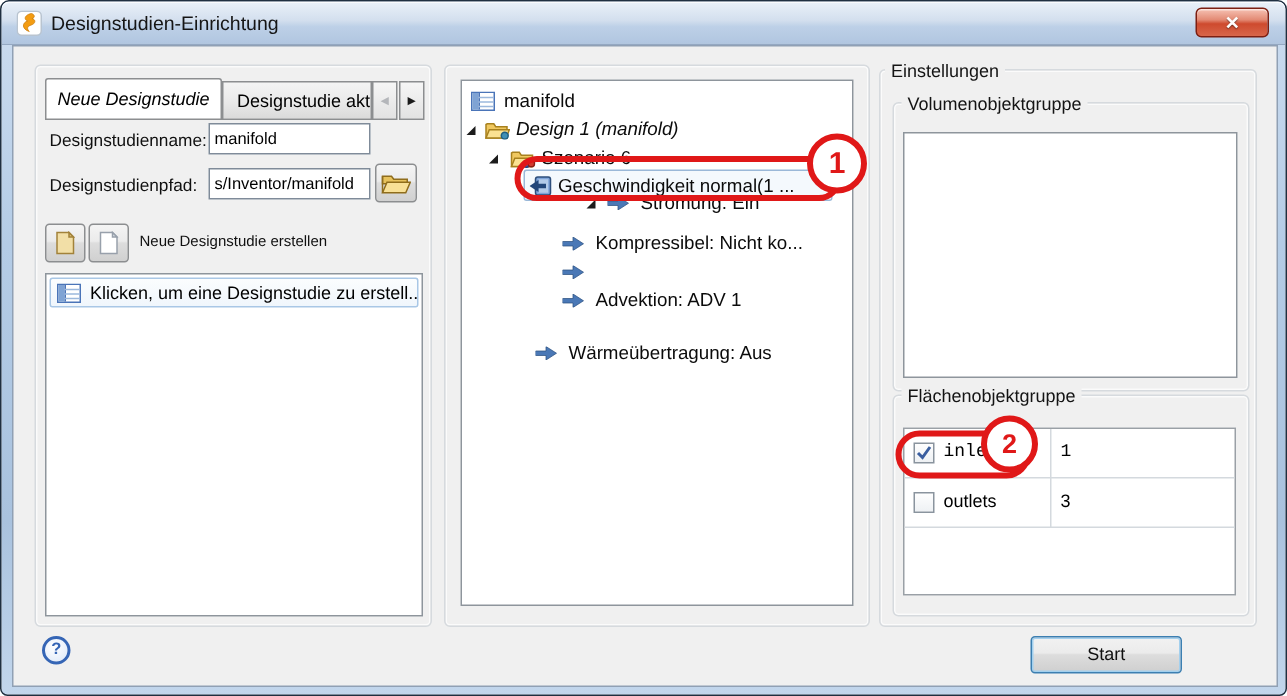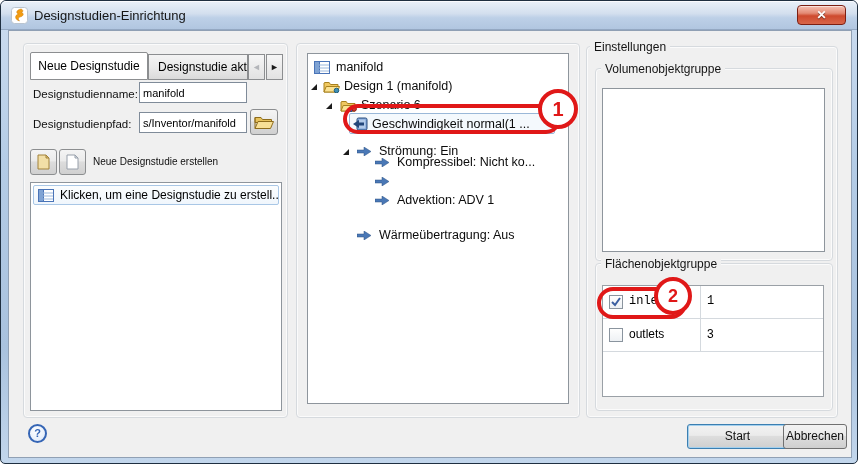--- a/index.html
+++ b/index.html
@@ -17,21 +17,21 @@
     border:1px solid #7c1f12; color:#fff; font-weight:bold; font-size:12px; text-align:center; line-height:18px;
     background:linear-gradient(180deg,#f6c2b4,#e38a74 40%,#ce4a2e 55%,#d8664a);
     box-shadow:inset 0 1px 0 rgba(255,255,255,.55); text-shadow:0 1px 1px rgba(0,0,0,.5); cursor:default; }
   .client { position:absolute; left:7px; top:29px; width:844px; height:428px; background:#f0f0f0; border:1px solid #90a0b4; }
 
   .groupbox { position:absolute; border:1px solid #d6dade; border-radius:4px; box-shadow:inset 0 0 0 1px rgba(255,255,255,.7); }
   .gb-label { position:absolute; background:#f0f0f0; padding:0 4px; font-size:12px; color:#141414; z-index:2; white-space:nowrap; }
   .whitebox { position:absolute; background:#fff; border:1px solid #8e959c; }
 
   .tab { position:absolute; font-size:12px; text-align:center; white-space:nowrap; overflow:hidden; }
-  .tab-active { background:#fff; border:1px solid #8c8e90; border-radius:2px 2px 0 0; line-height:26px; z-index:2; }
+  .tab-active { background:#fff; border:1px solid #8c8e90; border-radius:2px 2px 0 0; line-height:26px; z-index:2;font-style:italic; }
   .tab-inactive { background:linear-gradient(180deg,#f4f4f4,#e9e9e9 55%,#dadada); border:1px solid #8c8e90; line-height:24px; text-align:left; padding-left:9px; }
   .spin { position:absolute; width:17px; height:26px; border:1px solid #8c8e90; text-align:center; line-height:24px; font-size:9px;
     background:linear-gradient(180deg,#f6f6f6,#e2e2e2); }
 
   .lbl { position:absolute; font-size:11.5px; color:#101010; white-space:nowrap; }
   .textbox { position:absolute; border:1px solid #7f8b99; background:#fff; font:11px "Liberation Sans",sans-serif; padding:0 0 0 3px; }
   .iconbtn { position:absolute; border:1px solid #8c8e90; border-radius:3px;
     background:linear-gradient(180deg,#f4f4f4,#ebebeb 45%,#dddddd 50%,#d0d0d0); display:flex; align-items:center; justify-content:center; }
 
   .list-item { position:absolute; left:2px; top:2px; right:2px; height:20px; border:1px solid #a9c7e6; border-radius:2px;
@@ -156,21 +156,21 @@
 
     <div class="trow" style="top:23px;">
       <svg class="exp" style="left:2px; top:6px;" width="8" height="8" viewBox="0 0 8 8">
           <polygon points="7,1 7,7 1,7" fill="#1c1c1c"></polygon>
         </svg>
       <svg class="ic" style="left:15px; top:3px;" width="17" height="13" viewBox="0 0 17 13">
         <path d="M1 3 L1 12 L15 12 L15 4.5 L7.5 4.5 L6.2 2.5 L1.8 2.5 Z" fill="#f0c860" stroke="#a8811e"></path>
         <path d="M1 12 L3.2 6.5 L16.5 6.5 L14.5 12 Z" fill="#fbe292" stroke="#a8811e"></path>
         <circle cx="13.5" cy="10.5" r="2.3" fill="#3f8fb5" stroke="#1f5f80"></circle>
       </svg>
-      <span class="tlabel" style="left:36px;">Design 1 (manifold)</span>
+      <span class="tlabel" style="left:36px;font-style:italic;">Design 1 (manifold)</span>
     </div>
 
     <div class="trow" style="top:42px;">
       <svg class="exp" style="left:17px; top:6px;" width="8" height="8" viewBox="0 0 8 8">
           <polygon points="7,1 7,7 1,7" fill="#1c1c1c"></polygon>
         </svg>
       <svg class="ic" style="left:32px; top:3px;" width="17" height="13" viewBox="0 0 17 13">
         <path d="M1 3 L1 12 L15 12 L15 4.5 L7.5 4.5 L6.2 2.5 L1.8 2.5 Z" fill="#f0c860" stroke="#a8811e"></path>
         <path d="M1 12 L3.2 6.5 L16.5 6.5 L14.5 12 Z" fill="#fbe292" stroke="#a8811e"></path>
         <circle cx="11" cy="10.5" r="2" fill="#3e62c4" stroke="#23407f"></circle>
@@ -182,21 +182,21 @@
     <div class="trow" style="top:61px;padding-left:36px;">
       <div class="selbox" style="left:41px; width:206px;"></div>
       <svg class="ic" style="left:45px; top:2px;" width="15" height="14" viewBox="0 0 15 14">
         <rect x="4" y="1" width="10" height="12" rx="1.5" fill="#7da3d8" stroke="#2d4f7c"></rect>
         <rect x="6" y="2.5" width="6.5" height="9" fill="#b3cbe9"></rect>
         <path d="M0 7 L6 3 L6 5.5 L11 5.5 L11 8.5 L6 8.5 L6 11 Z" fill="#23477a"></path>
       </svg>
       <span class="tlabel" style="left:64px;">Geschwindigkeit normal(1 ...</span>
     </div>
 
-    <div class="trow" style="top:88px;">
+    <div class="trow" style="top:72px;margin-left:48px;">
       <svg class="exp" style="left:34px; top:6px;" width="8" height="8" viewBox="0 0 8 8">
           <polygon points="7,1 7,7 1,7" fill="#1c1c1c"></polygon>
         </svg>
       <svg class="ic" style="left:49px; top:5px;" width="15" height="9" viewBox="0 0 15 9">
         <path d="M0 3 L7 3 L7 0 L14 4.5 L7 9 L7 6 L0 6 Z" fill="#4a78b6" stroke="#2c5282" stroke-width="0.5"></path>
       </svg>
       <span class="tlabel" style="left:71px;">Strömung: Ein</span>
     </div>
 
     <div class="trow" style="top:99px;text-align:right;">
@@ -254,23 +254,20 @@
       <span class="sg-val" style="left:104px;">3</span>
     </div>
   </div>
 
   <div class="help-icon">
     <span>?</span>
   </div>
   <div class="btn btn-default" style="left:686px; top:423px; width:101px; height:25px;">
     <span>Start</span>
   </div>
-  <div class="btn" style="left:782px; top:423px; width:64px; height:25px;">
-    <span>Abbrechen</span>
-  </div>
 
   <div class="red-stadium" style="left:342px; top:103px; width:218px; height:30px;"></div>
   <div class="balloon" style="left:537px; top:88px; width:40px; height:40px; font-size:20px;">
     <span>1</span>
   </div>
 
   <div class="red-stadium" style="left:596px; top:286px; width:90px; height:32px; border-radius:16px;"></div>
   <div class="balloon" style="left:653px; top:276px; width:38px; height:38px; font-size:18px;">
     <span>2</span>
   </div>

